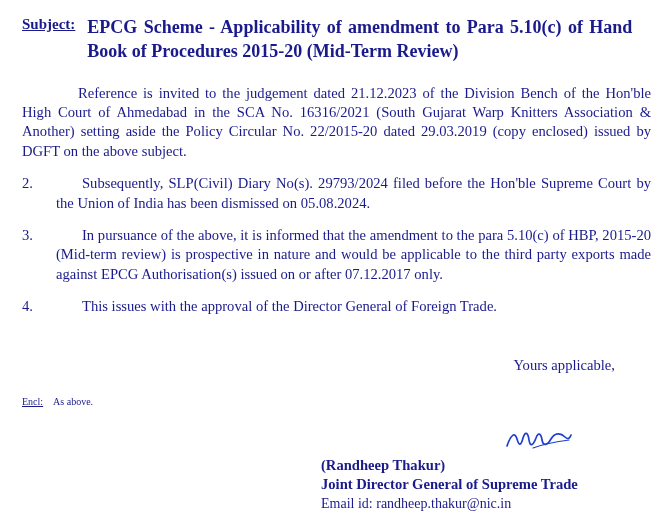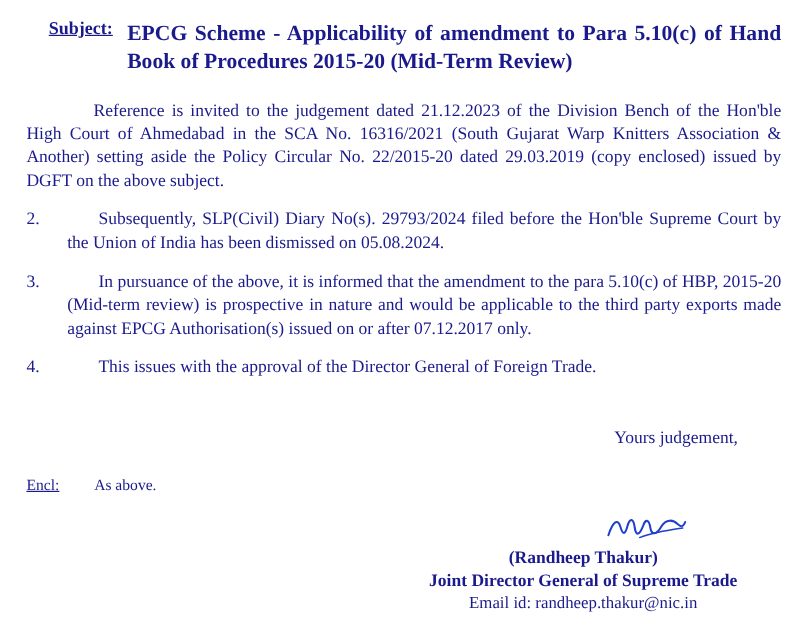--- a/index.html
+++ b/index.html
@@ -18,21 +18,20 @@
     position: relative;
     width: 669px;
     height: 520px;
     box-sizing: border-box;
     padding: 14px 18px 0 22px;
   }
   .subject-block {
     display: flex;
     align-items: flex-start;
     margin-top: 2px;
-    justify-content: flex-end;
   }
   .subject-label {
     font-weight: bold;
     font-size: 15px;
     text-decoration: underline;
     white-space: nowrap;
     padding-top: 0px;
   }
   .subject-text {
     font-weight: bold;
@@ -78,35 +77,33 @@
   .closing {
     margin-top: 40px;
     text-align: right;
     padding-right: 36px;
     font-size: 14.6px;
   }
   .encl-row {
     margin-top: 22px;
     display: flex;
     align-items: flex-start;
-    font-size: 13px;
-    gap: 19px;
+    font-size: 10px;
   }
   .encl-label {
     text-decoration: underline;
     white-space: nowrap;
   }
   .encl-text {
     margin-left: 10px;
   }
   .signature-block {
     position: absolute;
     right: 18px;
     bottom: 6px;
-    text-align: center;
     width: 330px;
   }
   .sig-scribble {
     height: 26px;
     position: relative;
     margin-bottom: -2px;
   }
   .sig-scribble svg {
     position: absolute;
     right: 78px;
@@ -148,21 +145,21 @@
   <div class="num-para">
     <div class="num">3.</div>
     <div class="num-body indent-first">In pursuance of the above, it is informed that the amendment to the para 5.10(c) of HBP, 2015-20 (Mid-term review) is prospective in nature and would be applicable to the third party exports made against EPCG Authorisation(s) issued on or after 07.12.2017 only.</div>
   </div>
 
   <div class="num-para">
     <div class="num">4.</div>
     <div class="num-body indent-first">This issues with the approval of the Director General of Foreign Trade.</div>
   </div>
 
-  <div class="closing">Yours judgement,</div>
+  <div class="closing">Yours applicable,</div>
 
   <div class="encl-row">
     <div class="encl-label">Encl:</div>
     <div class="encl-text">As above.</div>
   </div>
 
   <div class="signature-block">
     <div class="sig-scribble">
       <svg width="70" height="28" viewBox="0 0 70 28" aria-hidden="true">
         <path d="M4 20 C8 8, 12 6, 14 13 C16 20, 18 20, 20 12 C22 5, 25 6, 26 14 C27 21, 30 20, 33 12 C35 6, 38 7, 39 14 C40 20, 44 20, 48 13 C52 6, 58 7, 62 11 C65 14, 67 12, 68 9" fill="none" stroke="#1f3fcf" stroke-width="1.7" stroke-linecap="round"></path>

